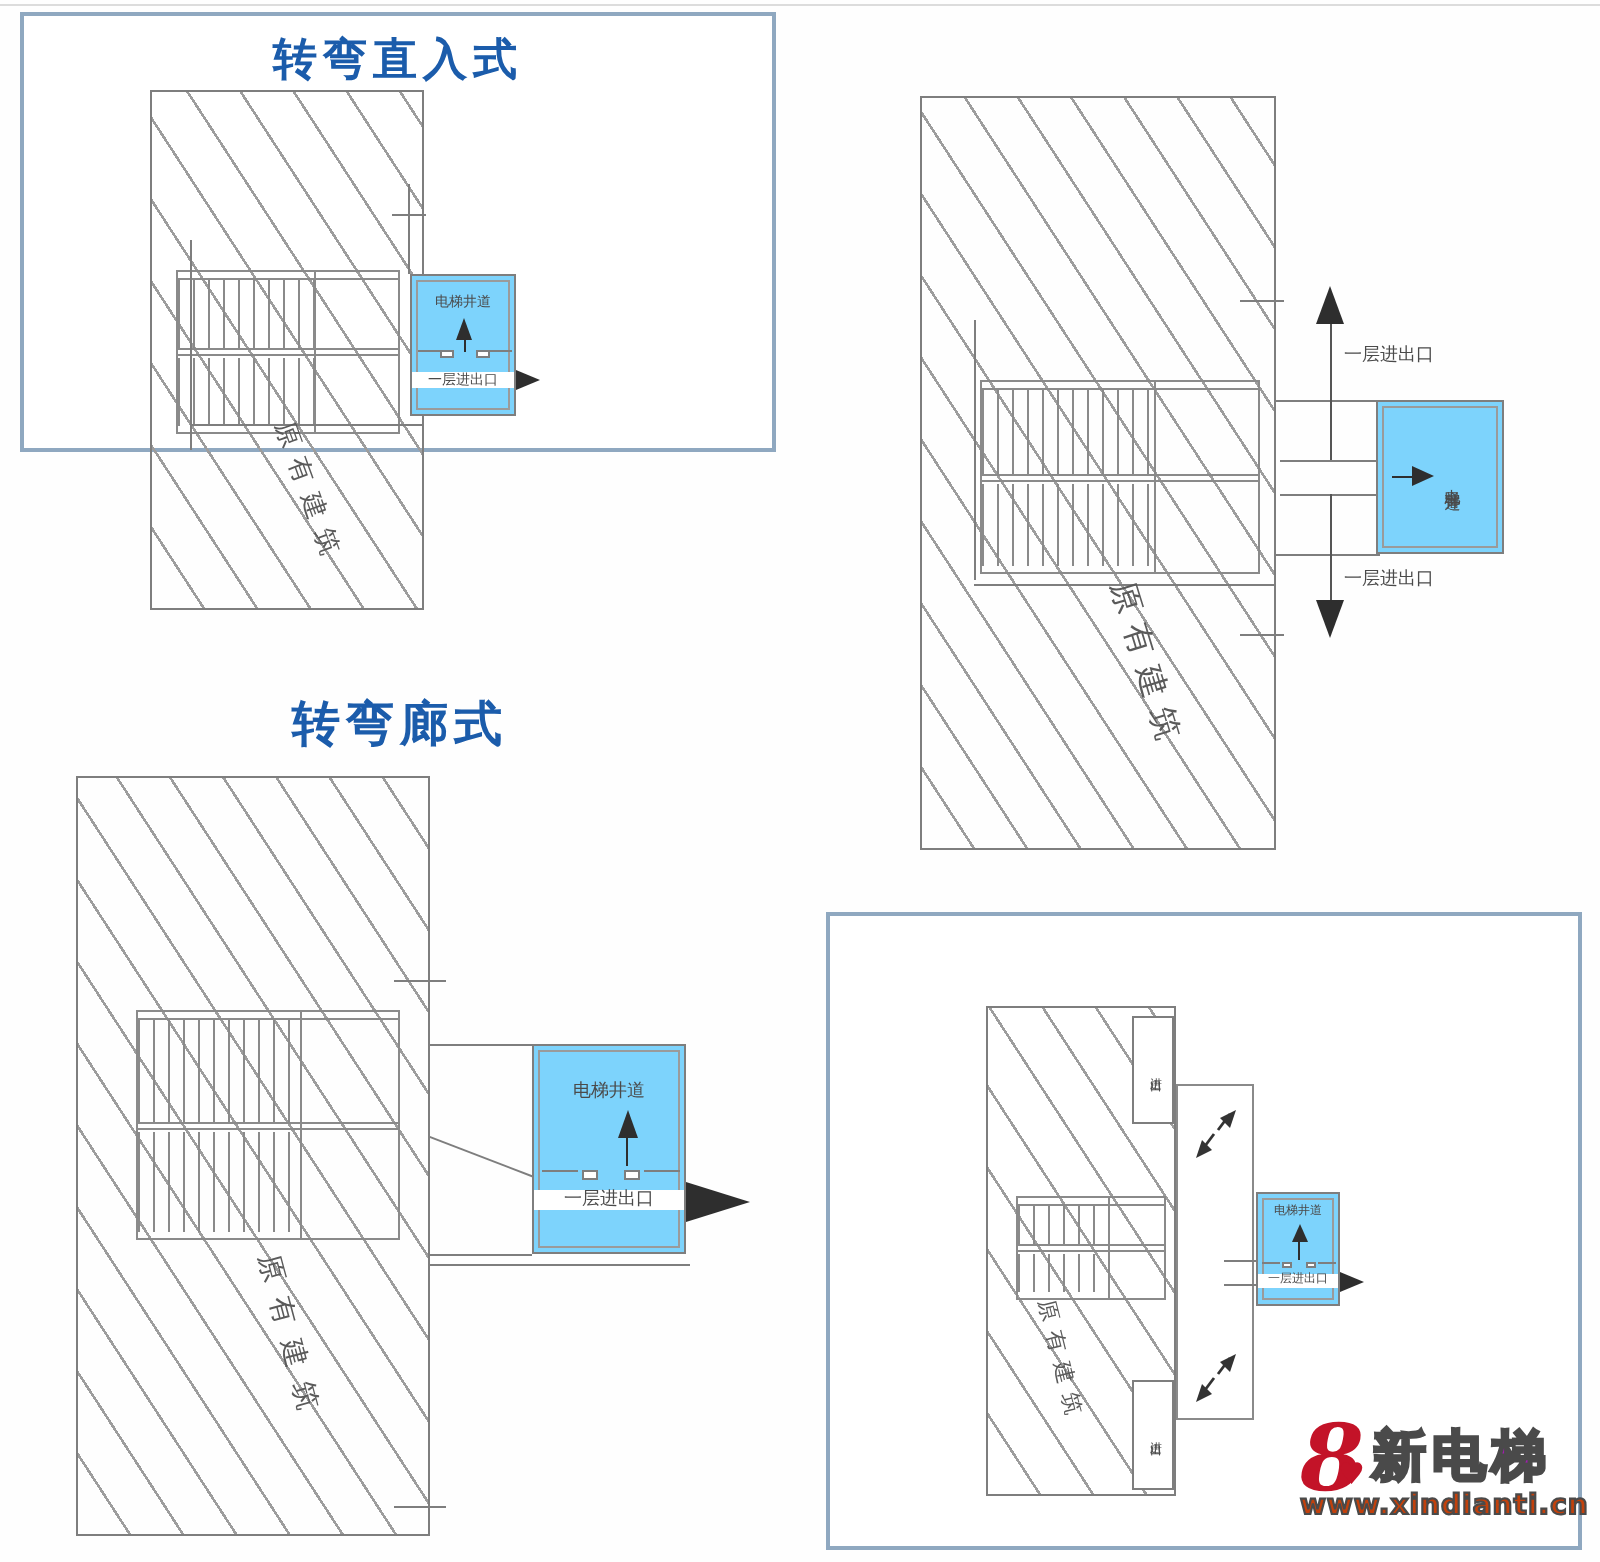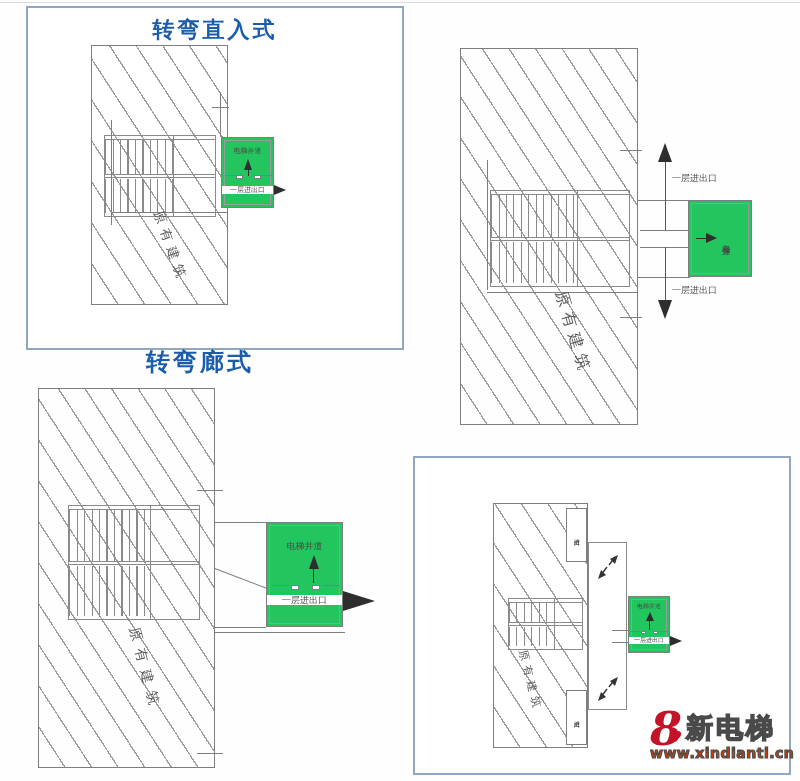--- a/index.html
+++ b/index.html
@@ -18,41 +18,41 @@
   .rot { transform-origin:0 0; color:#5a5a5a; white-space:nowrap; }
   .stairs { border:1px solid #8a8a8a; }
   .stairs .rail-top { position:absolute; left:0; right:0; top:3px; height:1px; background:#8a8a8a; }
   .stairs .band-top { position:absolute; left:0; width:62%; top:4px; height:calc(50% - 6px);
       background:repeating-linear-gradient(90deg,#8a8a8a 0 1px, transparent 1px 7.5px); }
   .stairs .band-bot { position:absolute; left:0; width:62%; bottom:3px; height:calc(50% - 6px);
       background:repeating-linear-gradient(90deg,#8a8a8a 0 1px, transparent 1px 7.5px); }
   .stairs .midrail { position:absolute; left:0; right:0; top:50%; height:4px; margin-top:-2px;
       border-top:1px solid #8a8a8a; border-bottom:1px solid #8a8a8a; }
   .stairs .sep { position:absolute; left:62%; top:0; bottom:0; width:1px; background:#8a8a8a; }
-  .shaft { background:#22c55e; border:1px solid #7e7e7e; }
+  .shaft { background:#7dd3fc; border:1px solid #7e7e7e; }
   .shaft-inner { position:absolute; inset:2px; border:1px solid #9a9a9a; }
   .head-up { width:0; height:0; border-left:6px solid transparent; border-right:6px solid transparent; border-bottom:16px solid #2e2e2e; }
   .head-down { width:0; height:0; border-left:6px solid transparent; border-right:6px solid transparent; border-top:16px solid #2e2e2e; }
   .head-right { width:0; height:0; border-top:6px solid transparent; border-bottom:6px solid transparent; border-left:14px solid #2e2e2e; }
   .notch { background:#fff; border:1px solid #7e7e7e; }
   .earbox { background:#fff; border:1px solid #7e7e7e; display:flex; align-items:center; justify-content:center; }
   .vtext { writing-mode:vertical-rl; text-orientation:upright; letter-spacing:1px; }
   .outline-txt { color:#a21caf; -webkit-text-stroke:1.6px #4a4a4a; font-weight:bold; }
   .outline-txt-sm { color:#c2410c; -webkit-text-stroke:1.1px #4a4a4a; font-weight:bold; }
   .logo-mark { font-family:"DejaVu Serif","Liberation Serif",serif; font-style:italic; font-weight:bold;
       color:var(--logo-red,#c31328); }
 </style>
 </head>
 <body>
 
 <div id="stage">
 
   <div class="abs hline" style="left:0;top:2px;width:800px;background:#dcdcdc;"></div>
 
-  <div class="abs panel-box" style="left:26px;top:6px;width:378px;height:344px;">
+  <div class="abs panel-box" style="left:10px;top:6px;width:378px;height:220px;">
     <div class="abs title" style="left:0;right:0;top:7px;font-size:22px;">转弯直入式</div>
 
     <div class="abs building" style="left:63px;top:37px;width:137px;height:260px;"></div>
 
     <div class="abs stairs" style="left:76px;top:127px;width:112px;height:82px;">
       <div class="rail-top"></div>
       <div class="band-top"></div>
       <div class="midrail"></div>
       <div class="band-bot"></div>
       <div class="sep"></div>

